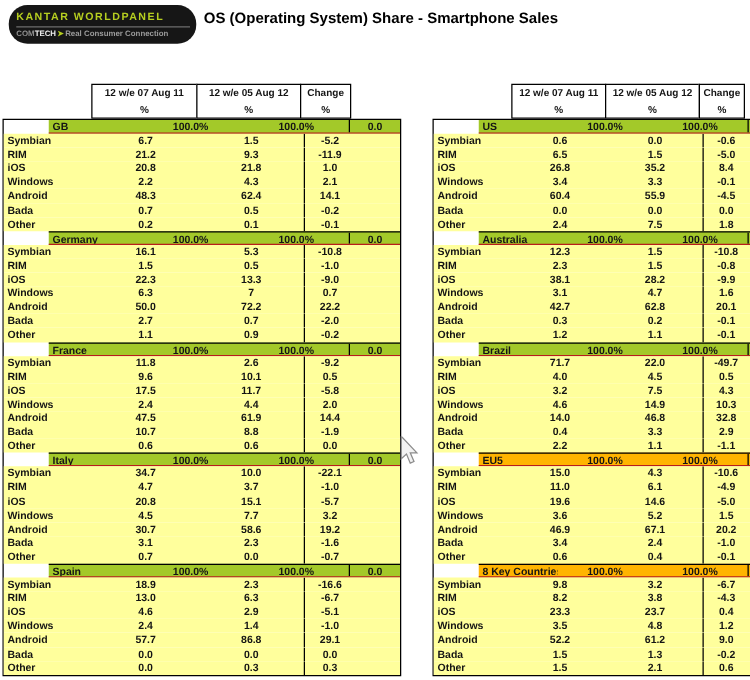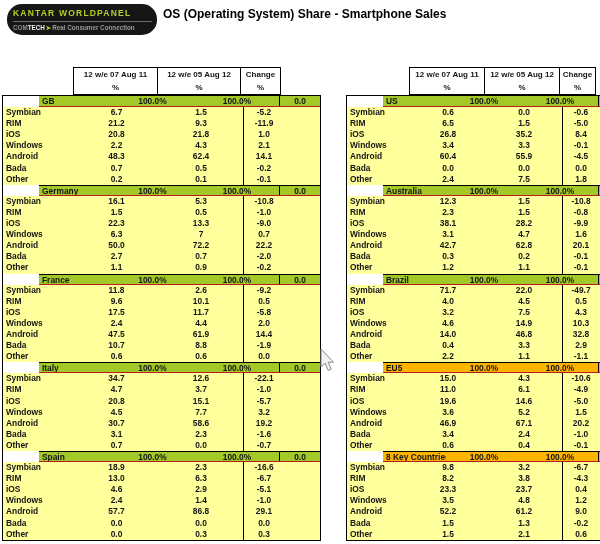--- a/index.html
+++ b/index.html
@@ -224,21 +224,21 @@
       </div>
       <div class="row total green">
         <span class="label">Italy</span>
         <span class="c1 v">100.0%</span>
         <span class="c2 v">100.0%</span>
         <span class="chg">0.0</span>
       </div>
       <div class="row">
         <span class="label">Symbian</span>
         <span class="c1 v">34.7</span>
-        <span class="c2 v">12.6</span>
+        <span class="c2 v">10.0</span>
         <span class="chg">-22.1</span>
       </div>
       <div class="row">
         <span class="label">RIM</span>
         <span class="c1 v">4.7</span>
         <span class="c2 v">3.7</span>
         <span class="chg">-1.0</span>
       </div>
       <div class="row">
         <span class="label">iOS</span>

